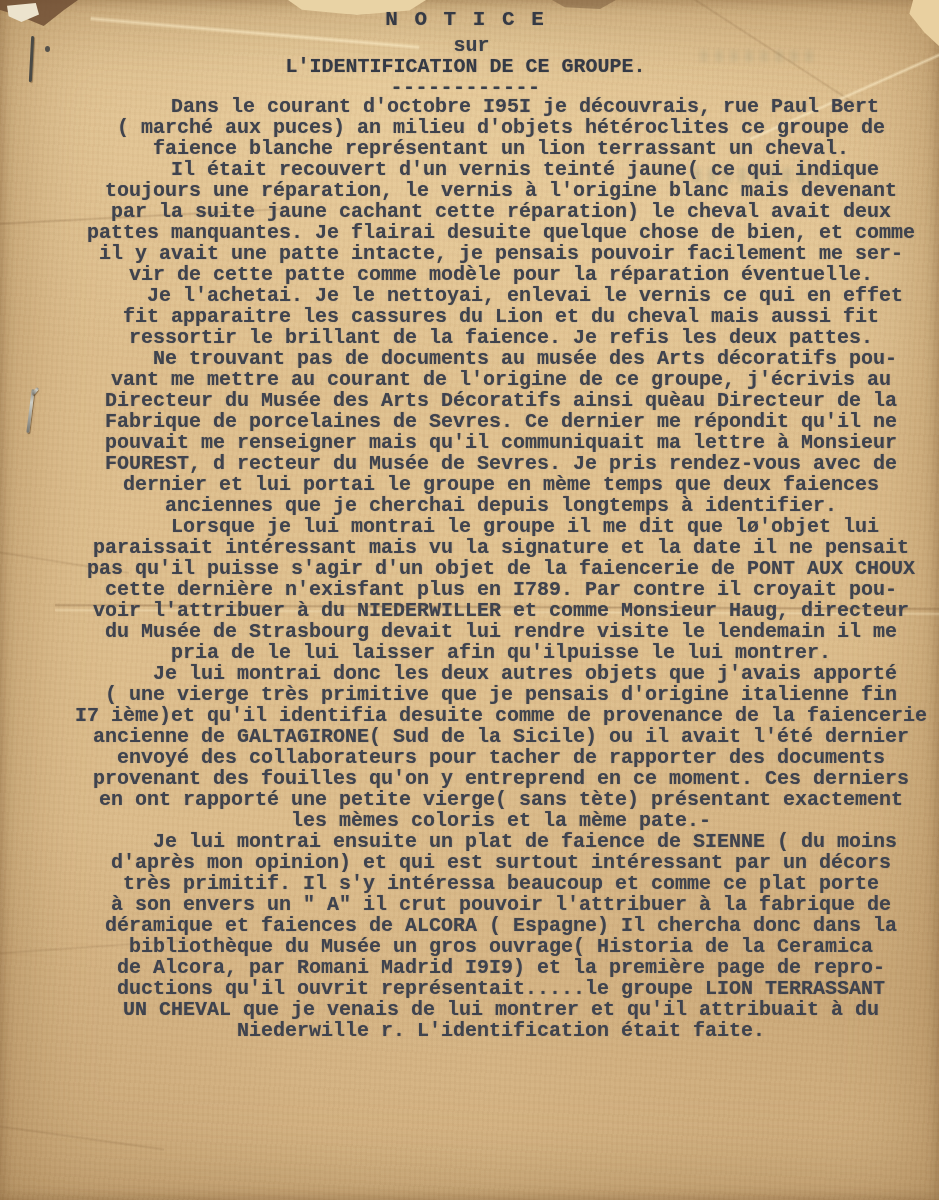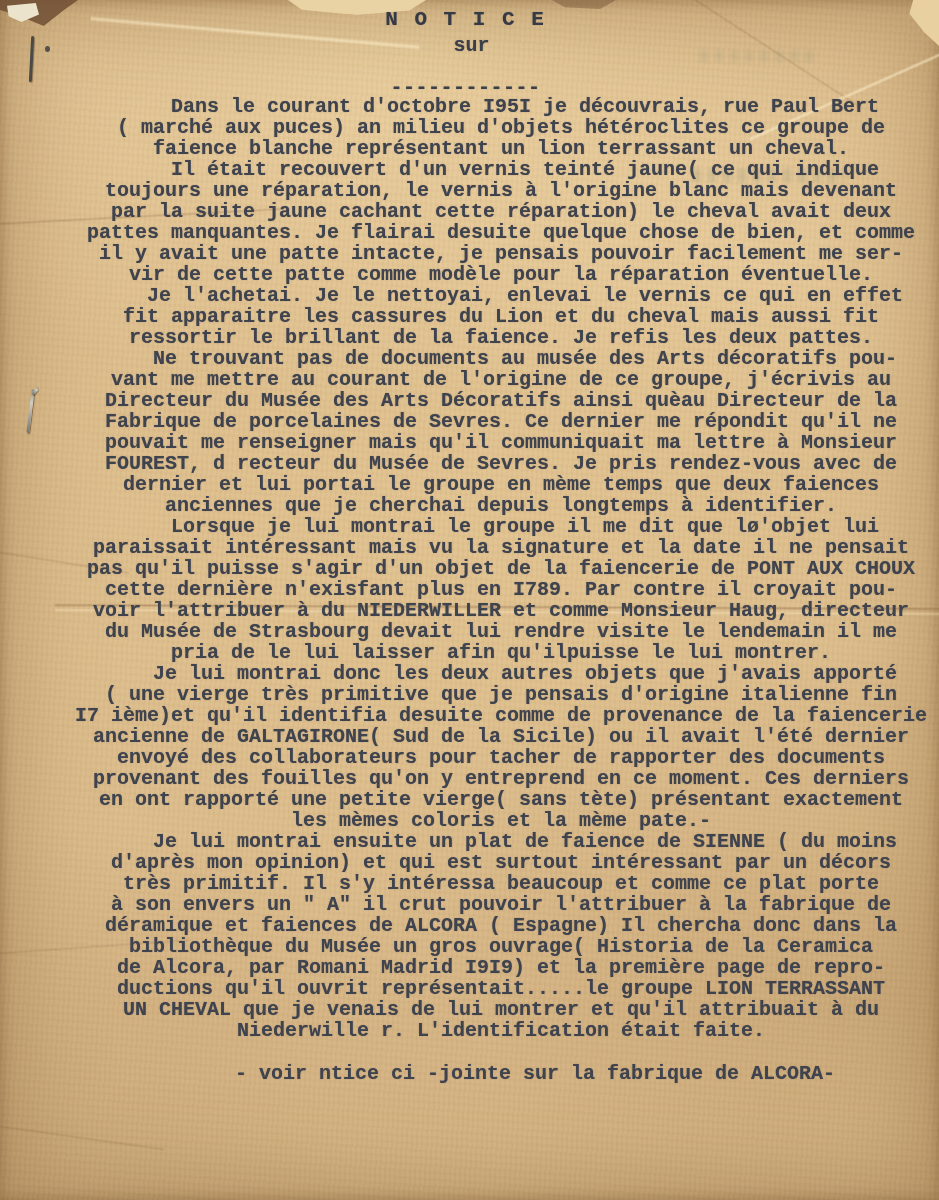--- a/index.html
+++ b/index.html
@@ -87,19 +87,19 @@
   <div class="bleed" style="left:693px;top:168px;width:152px;height:15px;opacity:.45;"></div>
 
   <div style="position:absolute;left:30px;top:36px;width:3px;height:46px;background:#4a4a46;border-radius:2px;transform:rotate(3deg);box-shadow:1px 1px 1px rgba(70,45,20,.4);"></div>
   <div class="pen-dot" style="left:45px;top:46px;"></div>
 
   <div class="staple-wire" style="left:29px;top:389px;height:44px;transform:rotate(7deg);"></div>
   <div class="staple-wire" style="left:34px;top:387px;height:8px;transform:rotate(40deg);"></div>
 
   <div class="title-block typed t1">N O T I C E</div>
   <div class="title-block typed t2">sur</div>
+  <div class="title-block typed t3">L'IDENTIFICATION DE CE GROUPE.</div>
   <div class="title-block typed t4">------------</div>
 
   <div class="body-text typed"><div class="tline">    Dans le courant d'octobre I95I je découvrais, rue Paul Bert</div><div class="tline">( marché aux puces) an milieu d'objets hétéroclites ce groupe de</div><div class="tline">faience blanche représentant un lion terrassant un cheval.</div><div class="tline">    Il était recouvert d'un vernis teinté jaune( ce qui indique</div><div class="tline">toujours une réparation, le vernis à l'origine blanc mais devenant</div><div class="tline">par la suite jaune cachant cette réparation) le cheval avait deux</div><div class="tline">pattes manquantes. Je flairai desuite quelque chose de bien, et comme</div><div class="tline">il y avait une patte intacte, je pensais pouvoir facilement me ser-</div><div class="tline">vir de cette patte comme modèle pour la réparation éventuelle.</div><div class="tline">    Je l'achetai. Je le nettoyai, enlevai le vernis ce qui en effet</div><div class="tline">fit apparaitre les cassures du Lion et du cheval mais aussi fit</div><div class="tline">ressortir le brillant de la faience. Je refis les deux pattes.</div><div class="tline">    Ne trouvant pas de documents au musée des Arts décoratifs pou-</div><div class="tline">vant me mettre au courant de l'origine de ce groupe, j'écrivis au</div><div class="tline">Directeur du Musée des Arts Décoratifs ainsi quèau Directeur de la</div><div class="tline">Fabrique de porcelaines de Sevres. Ce dernier me répondit qu'il ne</div><div class="tline">pouvait me renseigner mais qu'il communiquait ma lettre à Monsieur</div><div class="tline">FOUREST, d recteur du Musée de Sevres. Je pris rendez-vous avec de</div><div class="tline">dernier et lui portai le groupe en mème temps que deux faiences</div><div class="tline">anciennes que je cherchai depuis longtemps à identifier.</div><div class="tline">    Lorsque je lui montrai le groupe il me dit que lø'objet lui</div><div class="tline">paraissait intéressant mais vu la signature et la date il ne pensait</div><div class="tline">pas qu'il puisse s'agir d'un objet de la faiencerie de PONT AUX CHOUX</div><div class="tline">cette dernière n'exisfant plus en I789. Par contre il croyait pou-</div><div class="tline">voir l'attribuer à du NIEDERWILLER et comme Monsieur Haug, directeur</div><div class="tline">du Musée de Strasbourg devait lui rendre visite le lendemain il me</div><div class="tline">pria de le lui laisser afin qu'ilpuisse le lui montrer.</div><div class="tline">    Je lui montrai donc les deux autres objets que j'avais apporté</div><div class="tline">( une vierge très primitive que je pensais d'origine italienne fin</div><div class="tline">I7 ième)et qu'il identifia desuite comme de provenance de la faiencerie</div><div class="tline">ancienne de GALTAGIRONE( Sud de la Sicile) ou il avait l'été dernier</div><div class="tline">envoyé des collaborateurs pour tacher de rapporter des documents</div><div class="tline">provenant des fouilles qu'on y entreprend en ce moment. Ces derniers</div><div class="tline">en ont rapporté une petite vierge( sans tète) présentant exactement</div><div class="tline">les mèmes coloris et la mème pate.-</div><div class="tline">    Je lui montrai ensuite un plat de faience de SIENNE ( du moins</div><div class="tline">d'après mon opinion) et qui est surtout intéressant par un décors</div><div class="tline">très primitif. Il s'y intéressa beaucoup et comme ce plat porte</div><div class="tline">à son envers un " A" il crut pouvoir l'attribuer à la fabrique de</div><div class="tline">déramique et faiences de ALCORA ( Espagne) Il chercha donc dans la</div><div class="tline">bibliothèque du Musée un gros ouvrage( Historia de la Ceramica</div><div class="tline">de Alcora, par Romani Madrid I9I9) et la première page de repro-</div><div class="tline">ductions qu'il ouvrit représentait.....le groupe LION TERRASSANT</div><div class="tline">UN CHEVAL que je venais de lui montrer et qu'il attribuait à du</div><div class="tline">Niederwille r. L'identification était faite.</div></div>
 
-  <div class="footer-line typed">- voir ntice ci -jointe sur la fabrique de ALCORA-</div>
 
 </div>
 
 </body></html>

